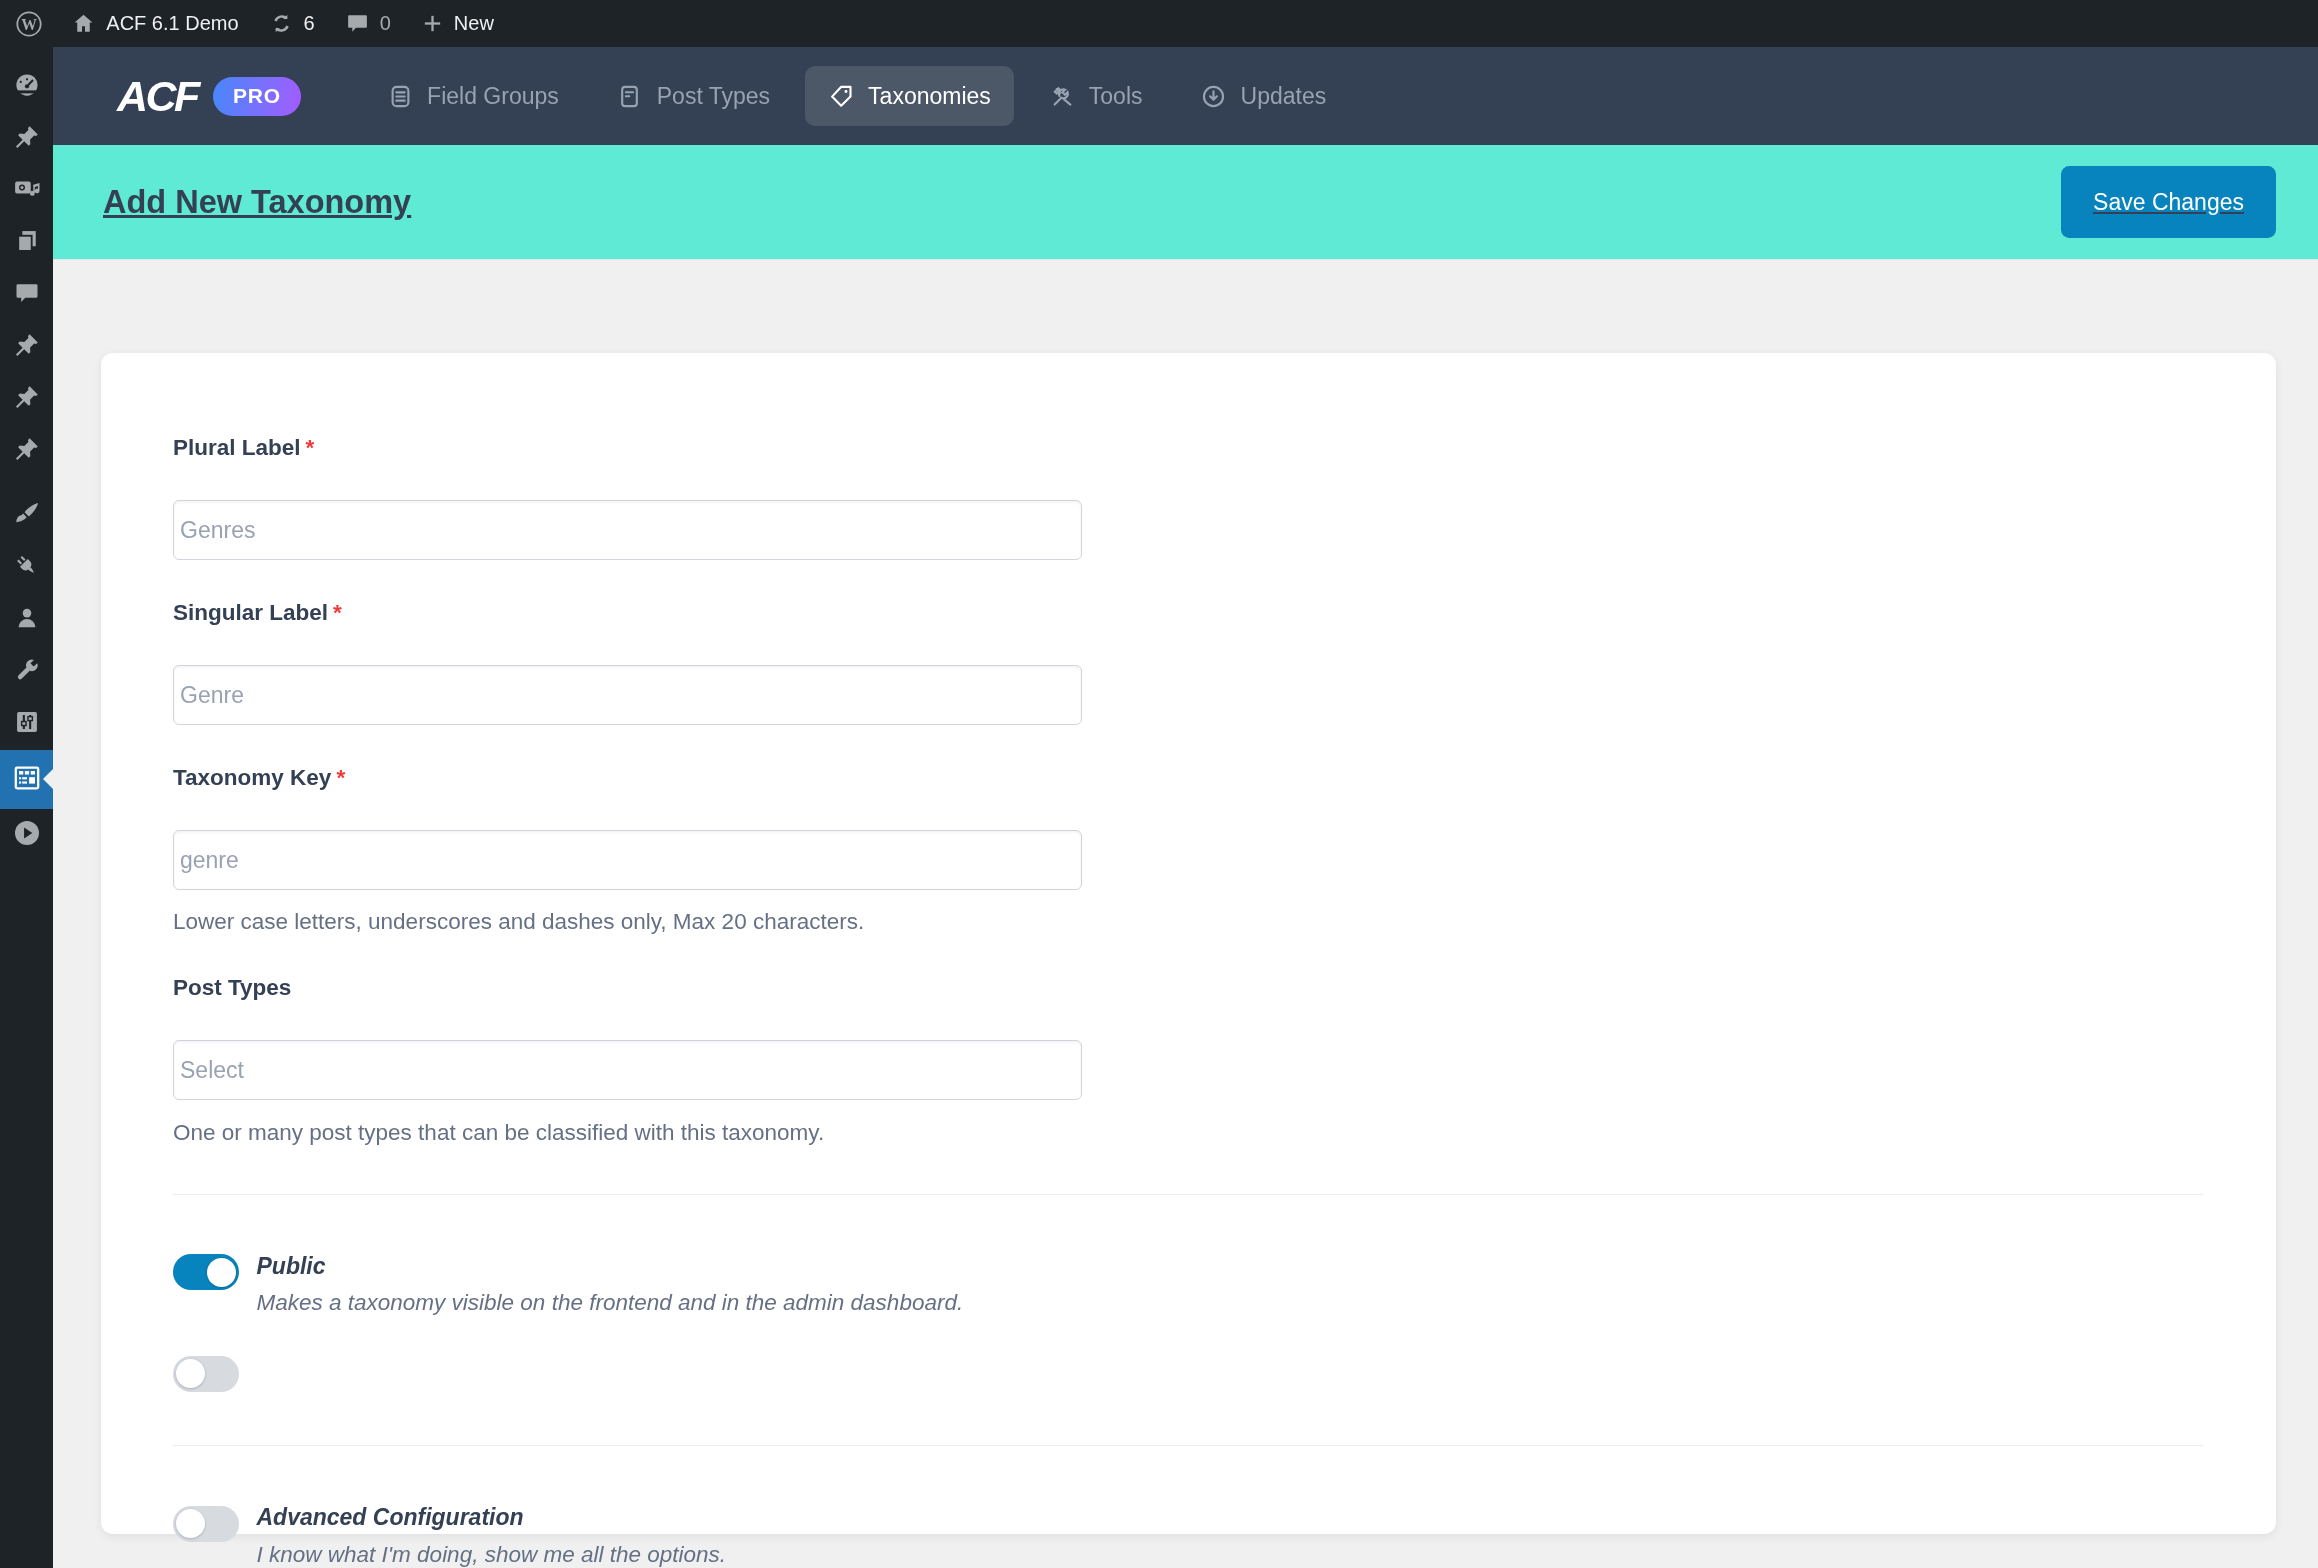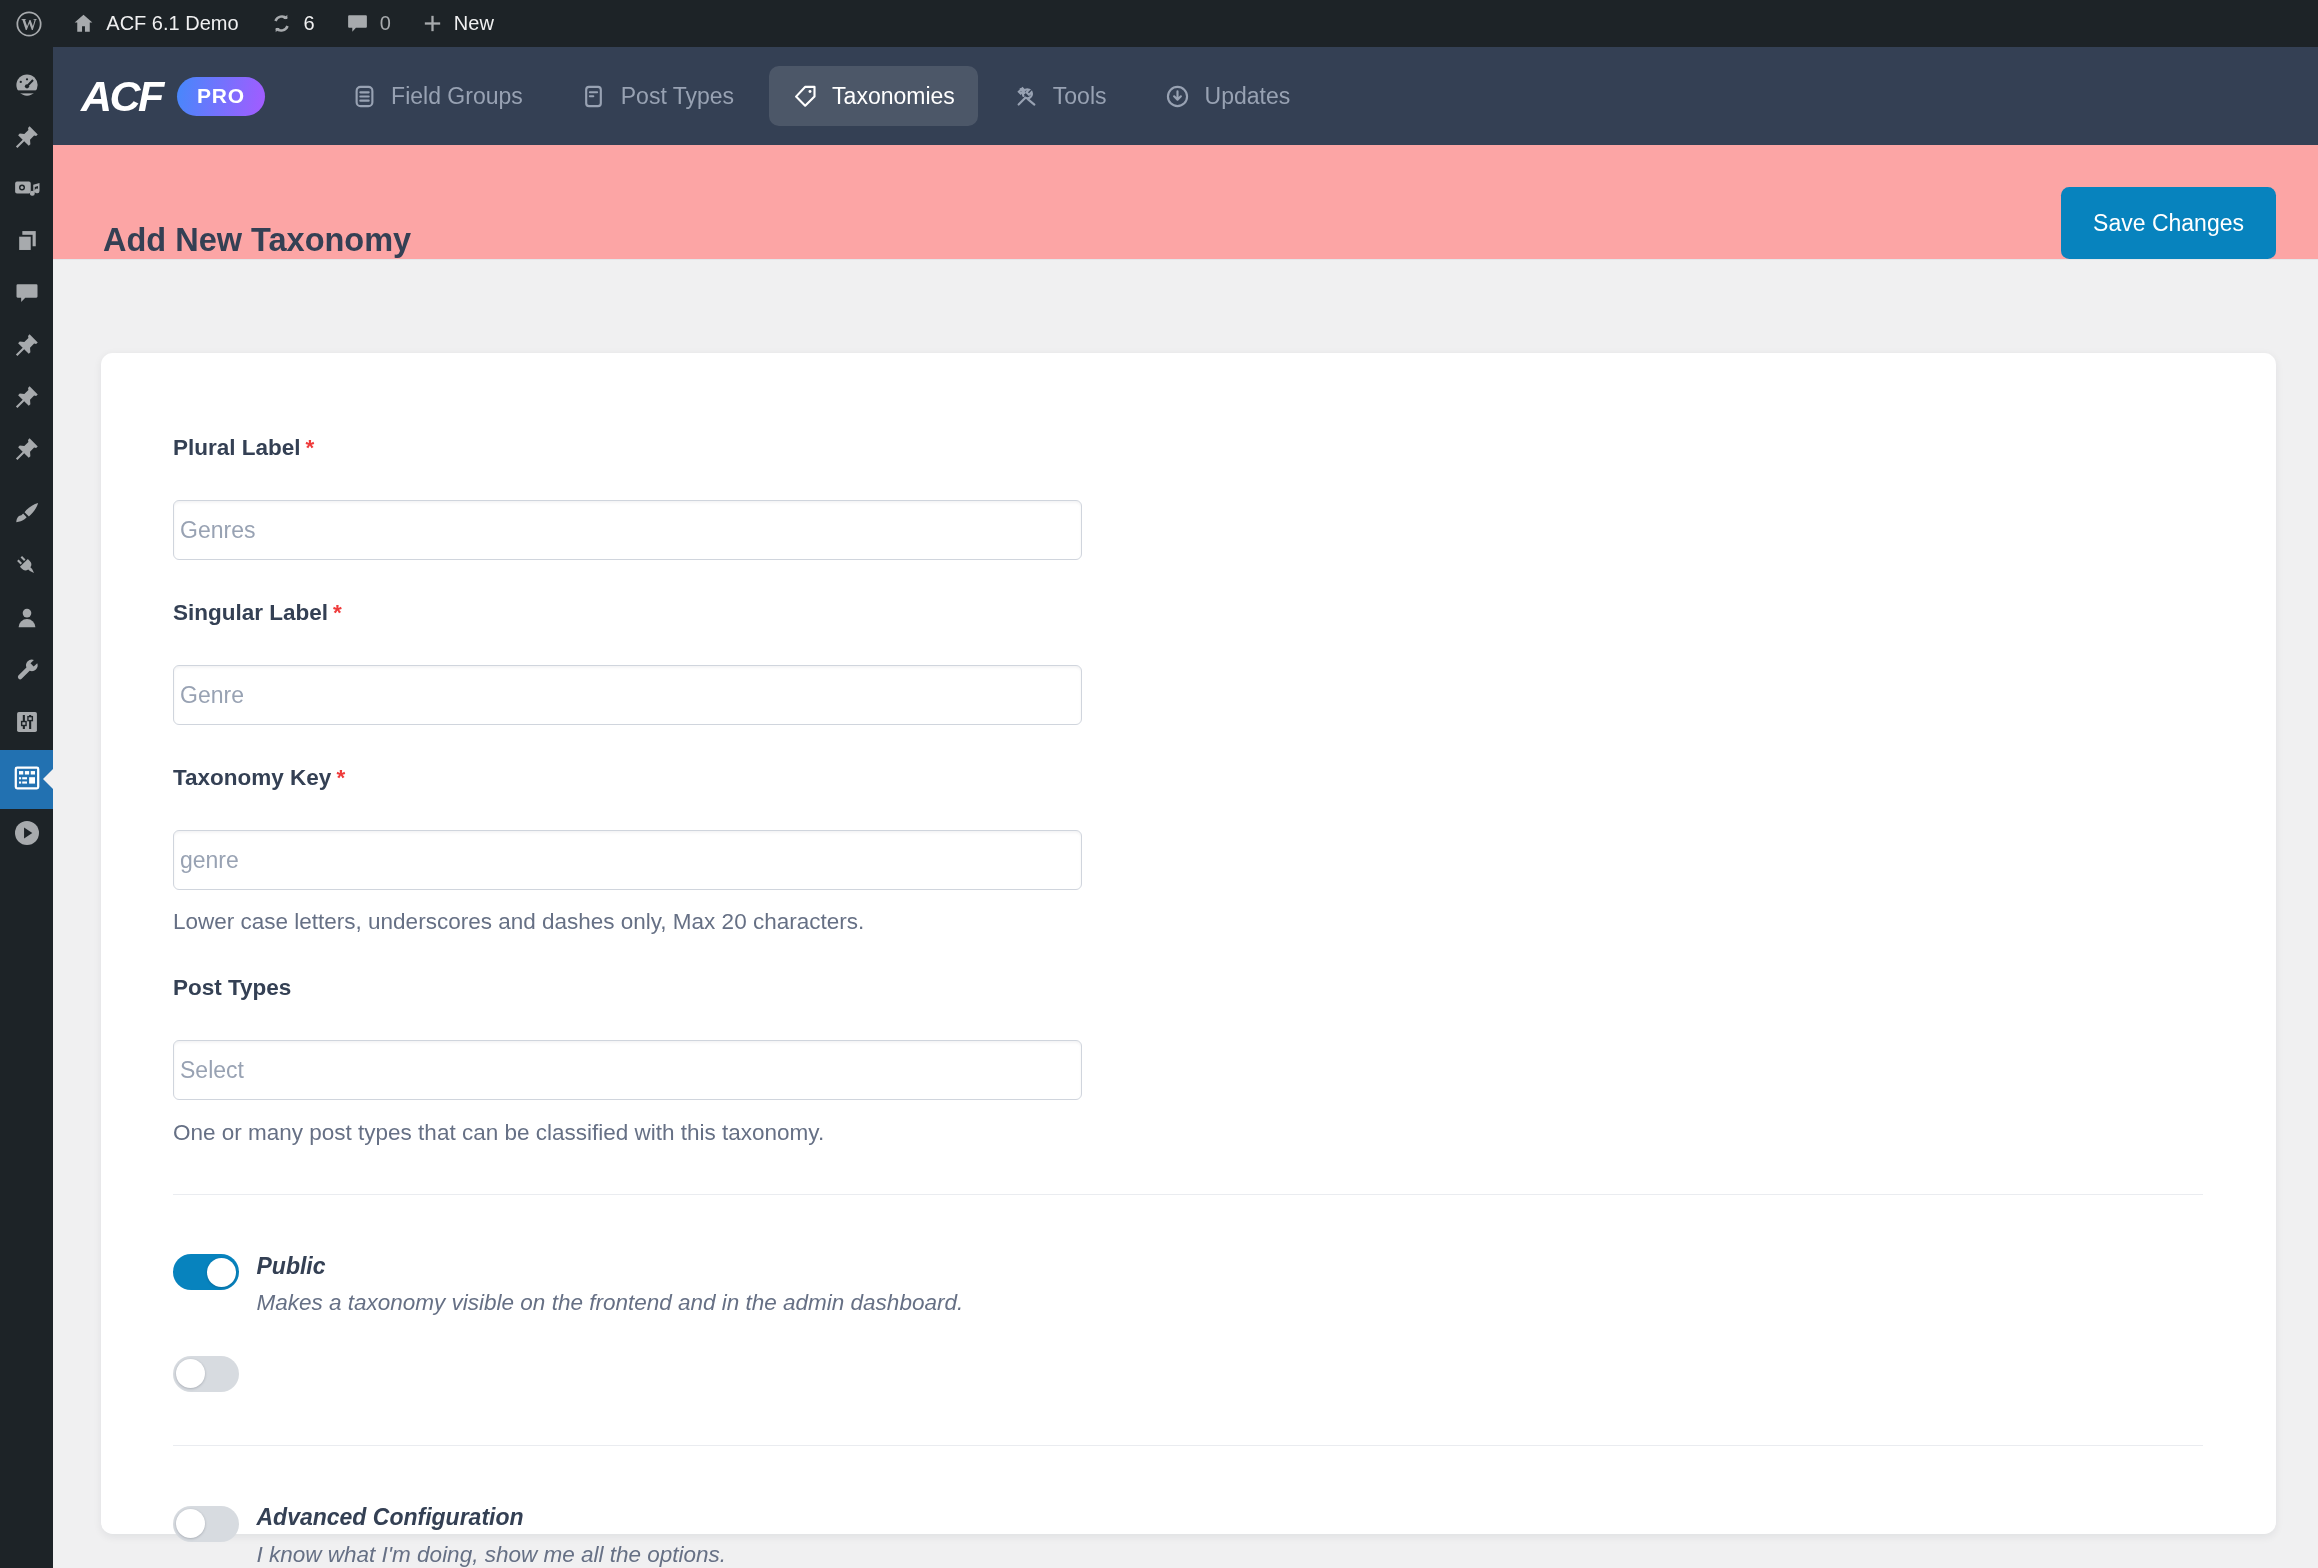--- a/index.html
+++ b/index.html
@@ -40,21 +40,21 @@
     width:0; height:0; border-top:10px solid transparent; border-bottom:10px solid transparent;
     border-right:10.8px solid #f0f0f1;
   }
 
   
   .main { position:absolute; left:53px; top:47px; width:2265px; bottom:0; display:flex; flex-direction:column; }
 
   
   .acf-nav {
     height:98px; background:#344054; display:flex; align-items:center;
-    padding:0 28px; flex:0 0 auto;
+    padding:0 64px; flex:0 0 auto;
   }
   .acf-logo {
     color:#fff; font-size:43px; font-weight:800; font-style:italic;
     letter-spacing:-2.5px; line-height:1; cursor:pointer;
   }
   .pro-badge {
     margin-left:15px; padding:7.5px 20px; border-radius:832px;
     background:linear-gradient(100deg,#4688fb,#a45bff);
     color:#fff; font-size:21px; font-weight:700; letter-spacing:0.8px; cursor:default;
   }
@@ -62,23 +62,23 @@
   .nav-item {
     display:flex; align-items:center; gap:13.3px; color:#98a2b3;
     font-size:23px; padding:16.7px 23px; border-radius:10px; cursor:pointer; white-space:nowrap;
   }
   .nav-item.active { background:rgba(255,255,255,0.12); color:#ffffff; }
   .nav-icon { display:inline-flex; }
   .nav-icon svg { display:block; }
 
   
   .page-header {
-    background:#fca5a5; height:115px; display:flex; align-items:flex-end;
+    background:#5eead4; height:115px; display:flex; align-items:center;
     justify-content:space-between; padding:0 42px 0 50px;
-    border-bottom:0.8px solid #e4e7ea; flex:0 0 auto;
+    border-bottom:0.8px solid #e4e7ea; flex:0 0 auto;text-decoration:underline;
   }
   .page-title { font-size:32.5px; font-weight:600; color:#344054; }
   .save-btn {
     background:#0783be; color:#fff; border:none; border-radius:8.3px;
     height:72px; padding:0 32px; font-size:23px; font-weight:500;
     font-family:"Liberation Sans", sans-serif; cursor:pointer;
   }
 
   
   .content { flex:1; padding:93px 42px 0 48px; }

